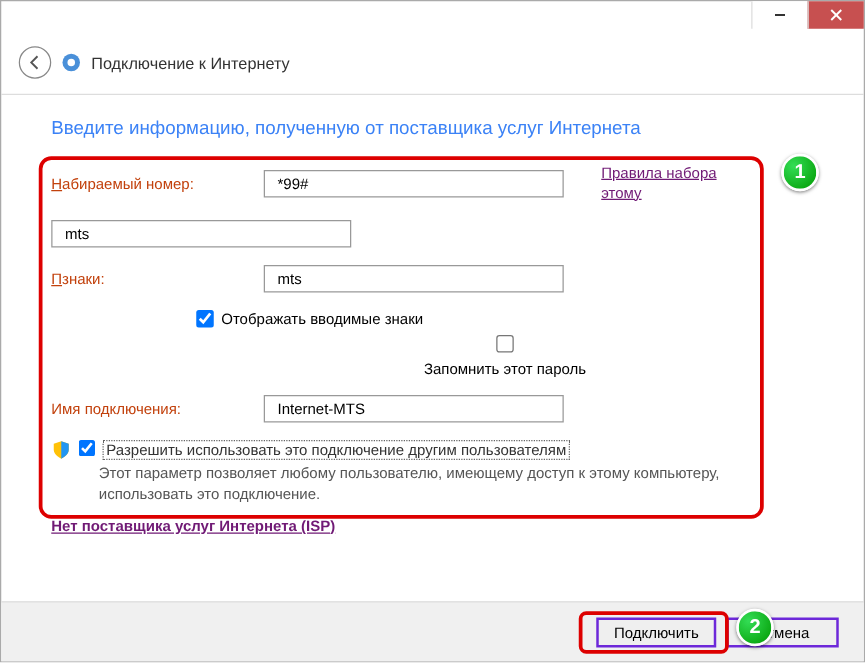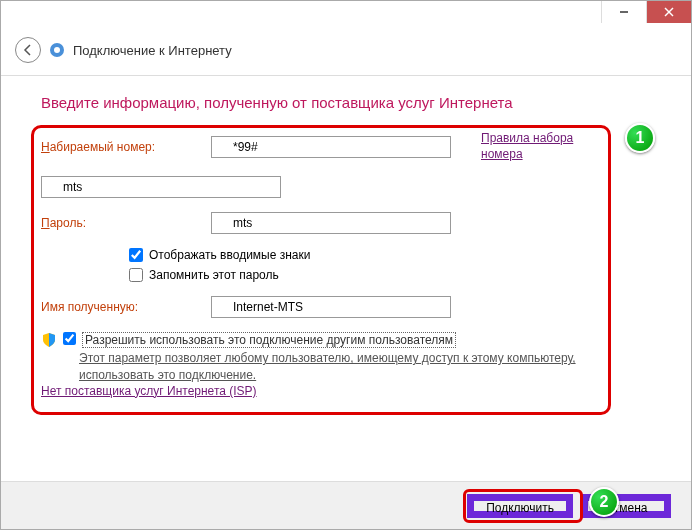--- a/index.html
+++ b/index.html
@@ -11,47 +11,47 @@
     .titlebar-btn { width: 45px; height: 22px; display: flex; align-items: center; justify-content: center; border-left: 1px solid #ddd; }
     .titlebar-close { background: #c75050; color: #fff; }
     .titlebar-min { background: #fff; }
     
     .header { display: flex; align-items: center; padding: 6px 14px 12px; border-bottom: 1px solid #ddd; gap: 8px; }
     .back-btn { width: 26px; height: 26px; border: 1px solid #888; border-radius: 50%; display: flex; align-items: center; justify-content: center; color: #555; background: #fff; }
     .header-icon { width: 16px; height: 16px; }
     .header-title { font-size: 13px; color: #333; }
     
     .content { padding: 18px 40px 10px; position: relative; }
-    .page-title { color: #be185d; font-size: 15px; margin-bottom: 20px; }
+    .page-title { color: #3b82f6; font-size: 15px; margin-bottom: 20px; }
     
     .form-area { position: relative; }
     .highlight-box { position: absolute; border: 3px solid #d00; border-radius: 10px; pointer-events: none; }
     .hl1 { top: -6px; left: -10px; width: 580px; height: 290px; }
     .hl2 { bottom: 6px; right: 108px; width: 120px; height: 34px; border-radius: 6px; }
     
     .form-row { display: flex; align-items: center; margin-bottom: 14px; }
     .form-label { width: 170px; color: #c2410c; }
     .form-label .ul { text-decoration: underline; }
-    .form-input { width: 240px; height: 22px; border: 1px solid #999; padding: 2px 21px; font-family: inherit; font-size: 12px; background: #fff; }
+    .form-input { width: 240px; height: 22px; border: 1px solid #999; padding: 2px 10px; font-family: inherit; font-size: 12px; background: #fff; }
     .link { color: #701a75; text-decoration: underline; cursor: pointer; }
     .dial-link { margin-left: 30px; line-height: 1.3; }
     
-    .checkbox-row { margin-left: 88px; display: flex; align-items: center; gap: 6px; margin-bottom: 6px; }
+    .checkbox-row { margin-left: 116px; display: flex; align-items: center; gap: 6px; margin-bottom: 6px; }
     .checkbox-row input { width: 14px; height: 14px; }
     
     .share-row { display: flex; align-items: flex-start; gap: 6px; margin-top: 12px; }
     .shield { width: 16px; height: 16px; flex-shrink: 0; }
     .share-text { color: #333; }
-    .share-desc { color: #555; margin-left: 38px; margin-top: 2px; line-height: 1.4; max-width: 500px; text-decoration: underline; }
+    .share-desc { color: #555; margin-left: 38px; margin-top: 2px; line-height: 1.4; max-width: 500px; }
     .dotted { border: 1px dotted #666; padding: 0 2px; display: inline-block; }
     
-    .isp-link { display: inline-block; }
+    .isp-link { margin-top: 10px; display: inline-block; font-weight: bold; }
     
     .footer { position: absolute; bottom: 0; left: 0; right: 0; height: 48px; background: #f0f0f0; border-top: 1px solid #ddd; display: flex; justify-content: flex-end; align-items: center; padding: 0 20px; gap: 8px; }
-    .btn { min-width: 90px; height: 24px; border: 7px solid #6d28d9; background: #efefef; font-family: inherit; font-size: 12px; padding: 0 12px; }
+    .btn { min-width: 90px; height: 24px; border: 2px solid #6d28d9; background: #efefef; font-family: inherit; font-size: 12px; padding: 0 12px; }
     
     .badge { position: absolute; width: 30px; height: 30px; border-radius: 50%; background: radial-gradient(circle at 30% 30%, #3d5, #090); border: 2px solid #fff; box-shadow: 0 1px 3px rgba(0,0,0,0.5); color: #fff; font-weight: bold; font-size: 16px; display: flex; align-items: center; justify-content: center; z-index: 10; }
     .badge1 { top: 122px; right: 36px; }
     .badge2 { bottom: 12px; right: 72px; }
   </style>
 </head>
 <body>
 
 <div class="window">
 
@@ -86,44 +86,44 @@
     <div class="page-title">Введите информацию, полученную от поставщика услуг Интернета</div>
 
     <div class="form-area">
       <div class="highlight-box hl1"></div>
       
       <div class="form-row">
         <div class="form-label"><span class="ul">Н</span><span>абираемый номер:</span></div>
         <input class="form-input" value="*99#" style="">
         <div class="dial-link">
           <span class="link">Правила набора</span><br>
-          <span class="link">номера</span>
+          <span class="link">этому</span>
         </div>
       </div>
       
       <div class="form-row">
         <input class="form-input" value="mts" style="">
       </div>
       
       <div class="form-row">
-        <div class="form-label"><span class="ul">П</span><span>ароль:</span></div>
+        <div class="form-label"><span class="ul">П</span><span>знаки:</span></div>
         <input class="form-input" value="mts" style="">
       </div>
       
       <div class="checkbox-row">
         <input type="checkbox" checked="" style="">
         <span>Отображать вводимые знаки</span>
       </div>
-      <div class="checkbox-row" style="margin-bottom: 14px;">
+      <div class="checkbox-row" style="margin-bottom: 14px; flex-direction: column;">
         <input type="checkbox" style="">
         <span>Запомнить этот пароль</span>
       </div>
       
       <div class="form-row">
-        <div class="form-label">Имя полученную:</div>
+        <div class="form-label">Имя подключения:</div>
         <input class="form-input" value="Internet-MTS" style="">
       </div>
       
       <div class="share-row">
         <svg class="shield" viewBox="0 0 16 16">
           <path d="M8 1 L14 3 V8 C14 12 8 15 8 15 C8 15 2 12 2 8 V3 Z" fill="#ffc107"></path>
           <path d="M8 1 L14 3 V8 C14 12 8 15 8 15 V1 Z" fill="#2196f3"></path>
         </svg>
         <input type="checkbox" checked="" style="">
         <span class="share-text dotted">Разрешить использовать это подключение другим пользователям</span>

